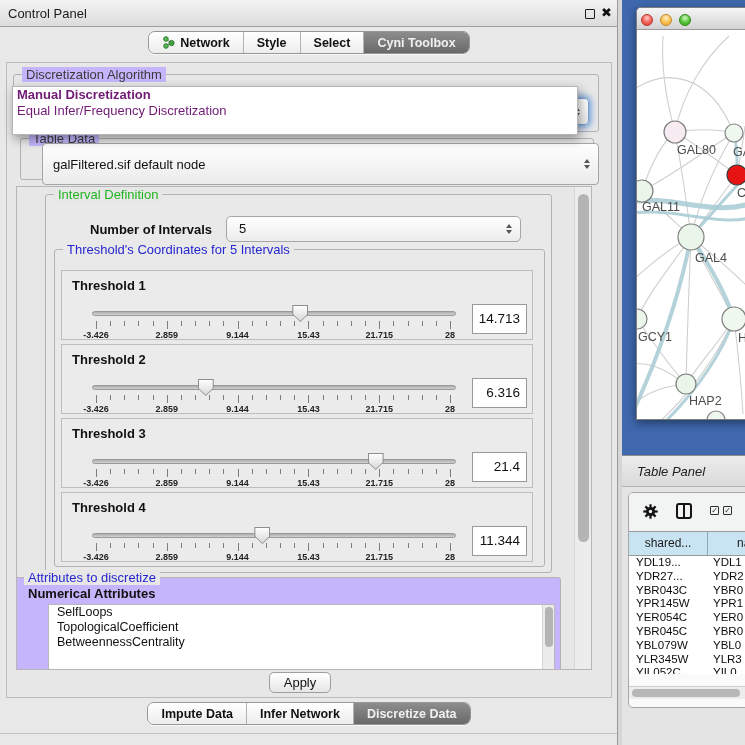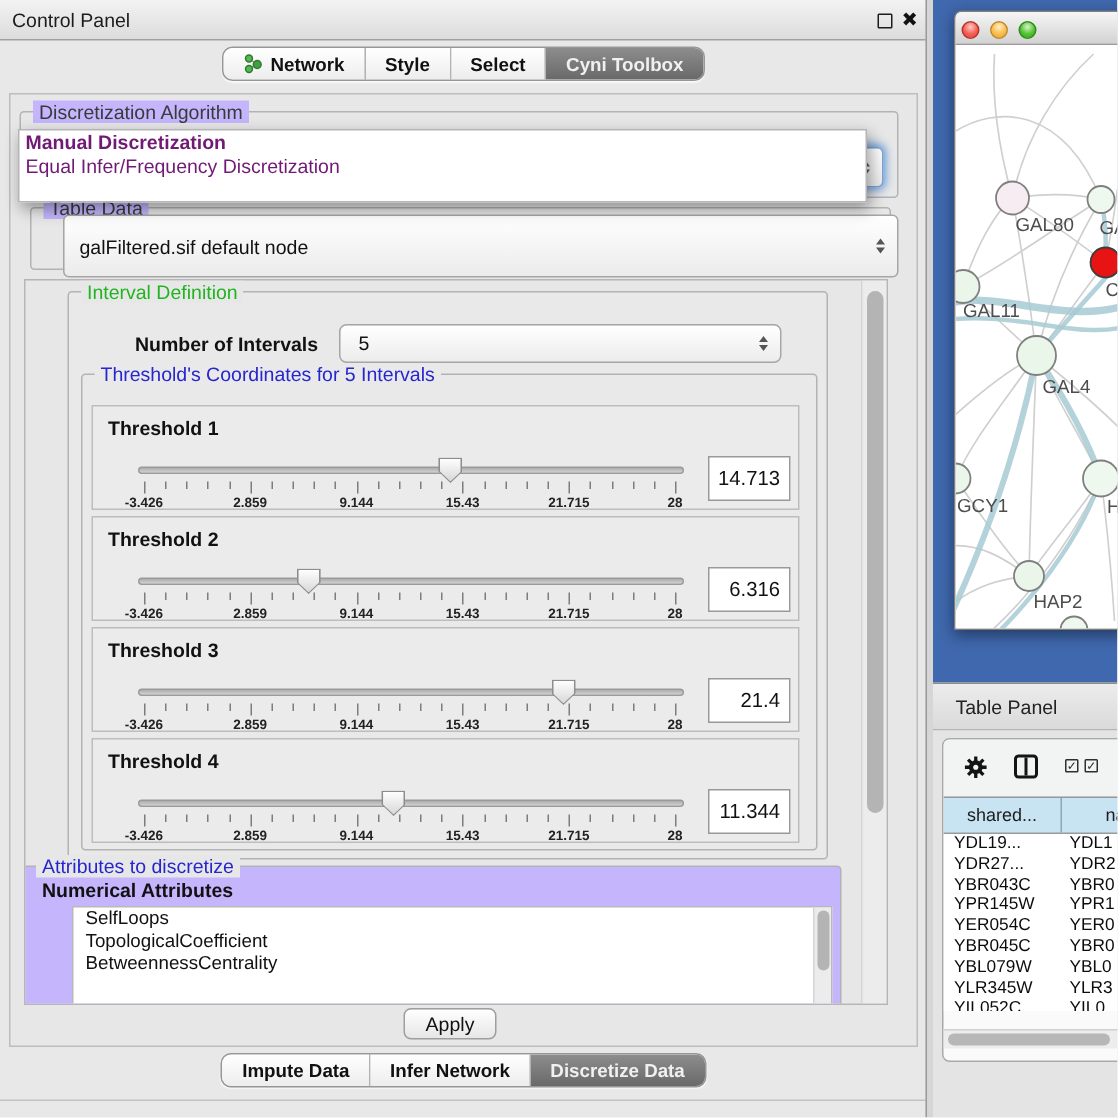--- a/index.html
+++ b/index.html
@@ -90,21 +90,21 @@
   #netwin-titlebar{position:absolute;left:0;top:0;right:0;height:22px;
     background:linear-gradient(#f6f6f6,#d2d2d2);border-bottom:1px solid #9a9a9a;}
   .light{position:absolute;top:6px;width:12px;height:12px;border-radius:50%;}
   #light-red{left:4px;background:radial-gradient(circle at 50% 30%,#ffc9c4,#f25e55 55%,#df4840);border:1px solid #b73229;}
   #light-yellow{left:23px;background:radial-gradient(circle at 50% 30%,#ffeec2,#f9bd4e 55%,#e8a433);border:1px solid #c08b27;}
   #light-green{left:42px;background:radial-gradient(circle at 50% 30%,#d6f5c9,#52c234 55%,#38a81c);border:1px solid #2c8c18;}
   #net-canvas{position:absolute;left:0;top:22px;right:0;bottom:0;background:#fff;overflow:hidden;}
 
   
   #tp-titlebar{left:622px;top:455px;width:123px;height:32px;background:linear-gradient(#ececec,#dadada);
-    border-top:1px solid #8e8e8e;border-bottom:1px solid #b5b5b5;}
+    border-top:1px solid #8e8e8e;border-bottom:1px solid #b5b5b5;font-style:italic;}
   #tp-titlebar .t{position:absolute;left:15px;top:8px;font-size:13px;color:#222;}
   #tp-bg{left:622px;top:487px;width:123px;height:258px;background:#e4e4e4;}
   #tp-card{left:628px;top:492px;width:125px;height:216px;background:#fafafa;border:1px solid #a9a9a9;border-radius:5px;overflow:hidden;}
   #tp-toolbar{position:absolute;left:0;top:0;right:0;height:38px;background:#f2f3f3;}
   #col-icon{position:absolute;left:47px;top:10px;width:16px;height:16px;border:2px solid #141414;border-radius:3px;}
   #col-icon::after{content:"";position:absolute;left:5px;top:0;width:2px;height:12px;background:#141414;}
   .cb{position:absolute;top:13px;width:9px;height:9px;border:1.4px solid #2e2e2e;border-radius:1px;
       font-size:8px;line-height:8px;text-align:center;color:#2e2e2e;font-family:"DejaVu Sans",sans-serif;}
   #tp-header{position:absolute;left:0;top:38px;right:0;height:25px;background:#c8e4f2;
     border-top:1px solid #9a9a9a;border-bottom:1px solid #9a9a9a;font-size:12px;color:#1c1c1c;}

